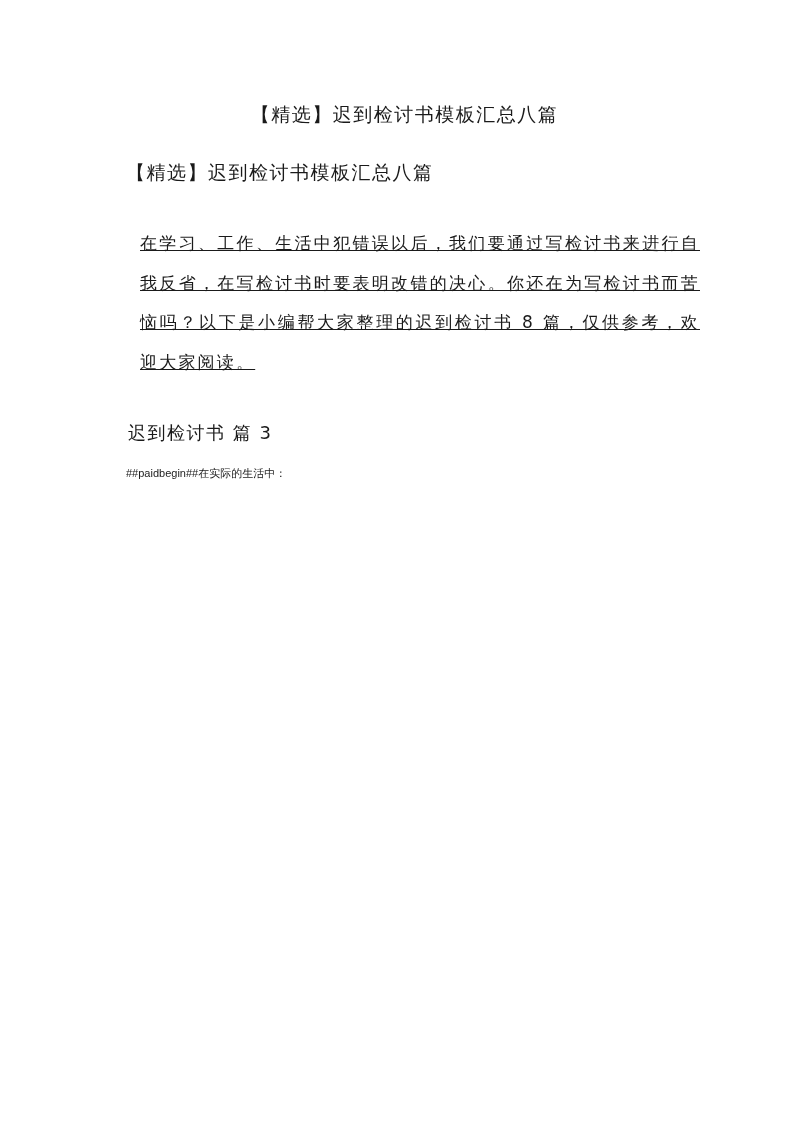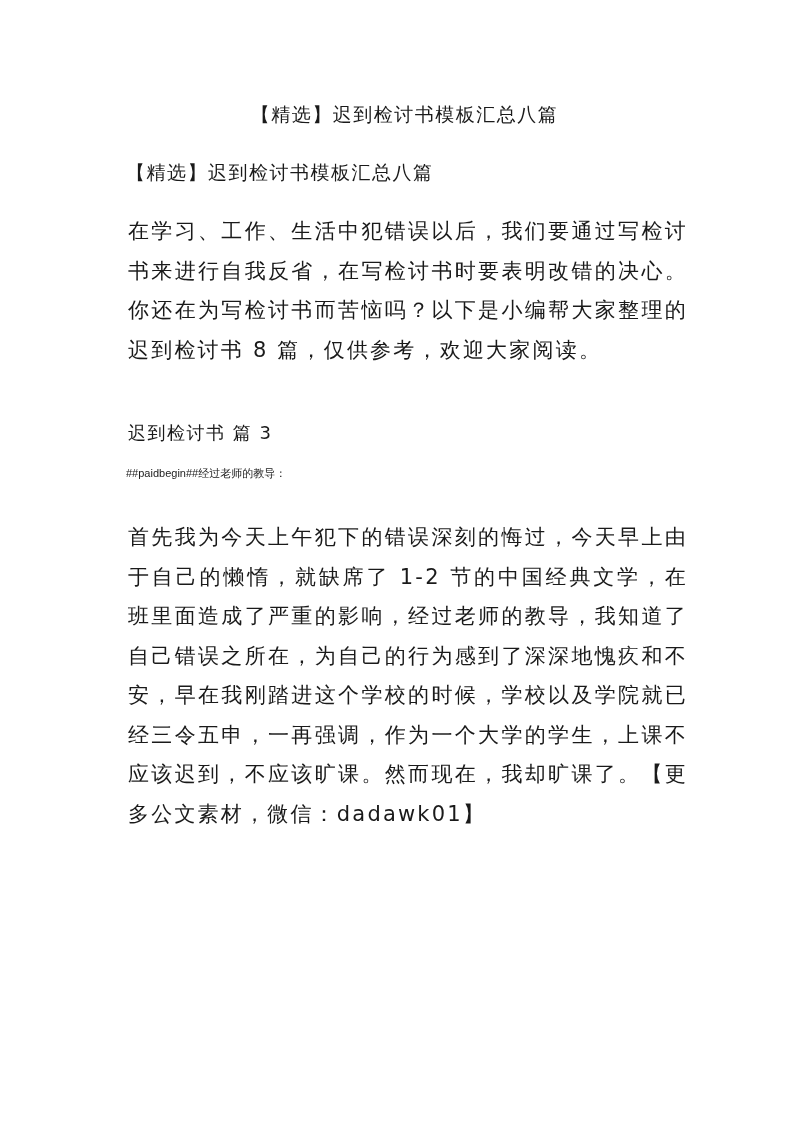--- a/index.html
+++ b/index.html
@@ -2,31 +2,30 @@
 <html><head>
 <meta charset="utf-8">
 <style>
   html, body { margin: 0; padding: 0; background: #ffffff; }
   body { width: 793px; height: 1122px; position: relative; overflow: hidden;
          font-family: "DejaVu Sans", sans-serif; color: #1a1a1a; }
   .page { position: absolute; left: 8px; top: 0; width: 793px; height: 1012px; }
   .title { position: absolute; top: 102px; left: 0; width: 793px; text-align: center;
            font-size: 19px; letter-spacing: 1.5px; }
   .subtitle { position: absolute; top: 160px; left: 118px; font-size: 19px; letter-spacing: 1.5px; }
-  .para { position: absolute; left: 120px; width: 560px; font-size: 21px; line-height: 39.5px;
-          letter-spacing: 2.2px; text-align: justify; margin: 0; }
+  .para { position: absolute; left: 120px; width: 560px; font-size: 17px; line-height: 39.5px;
+          letter-spacing: 2.2px; text-align: justify; margin: 12px; text-decoration: underline; }
   .intro { top: 212px; }
   .heading { position: absolute; left: 120px; top: 421px; font-size: 18px; letter-spacing: 1.5px; }
   .paidline { position: absolute; left: 118px; top: 466px; font-size: 11px; font-family: "Liberation Sans", sans-serif; }
   .body1 { top: 518px; }
   .body2 { top: 795px; }
 </style>
 </head>
 <body>
 
 <div class="page">
   <div class="title">【精选】迟到检讨书模板汇总八篇</div>
   <div class="subtitle">【精选】迟到检讨书模板汇总八篇</div>
   <p class="para intro">在学习、工作、生活中犯错误以后，我们要通过写检讨书来进行自我反省，在写检讨书时要表明改错的决心。你还在为写检讨书而苦恼吗？以下是小编帮大家整理的迟到检讨书 8 篇，仅供参考，欢迎大家阅读。</p>
   <div class="heading">迟到检讨书  篇 3</div>
-  <div class="paidline">##paidbegin##经过老师的教导：</div>
-  <p class="para body1">首先我为今天上午犯下的错误深刻的悔过，今天早上由于自己的懒惰，就缺席了 1-2 节的中国经典文学，在班里面造成了严重的影响，经过老师的教导，我知道了自己错误之所在，为自己的行为感到了深深地愧疚和不安，早在我刚踏进这个学校的时候，学校以及学院就已经三令五申，一再强调，作为一个大学的学生，上课不应该迟到，不应该旷课。然而现在，我却旷课了。【更 多公文素材，微信：dadawk01】</p>
+  <div class="paidline">##paidbegin##在实际的生活中：</div>
 </div>
 
 </body></html>

